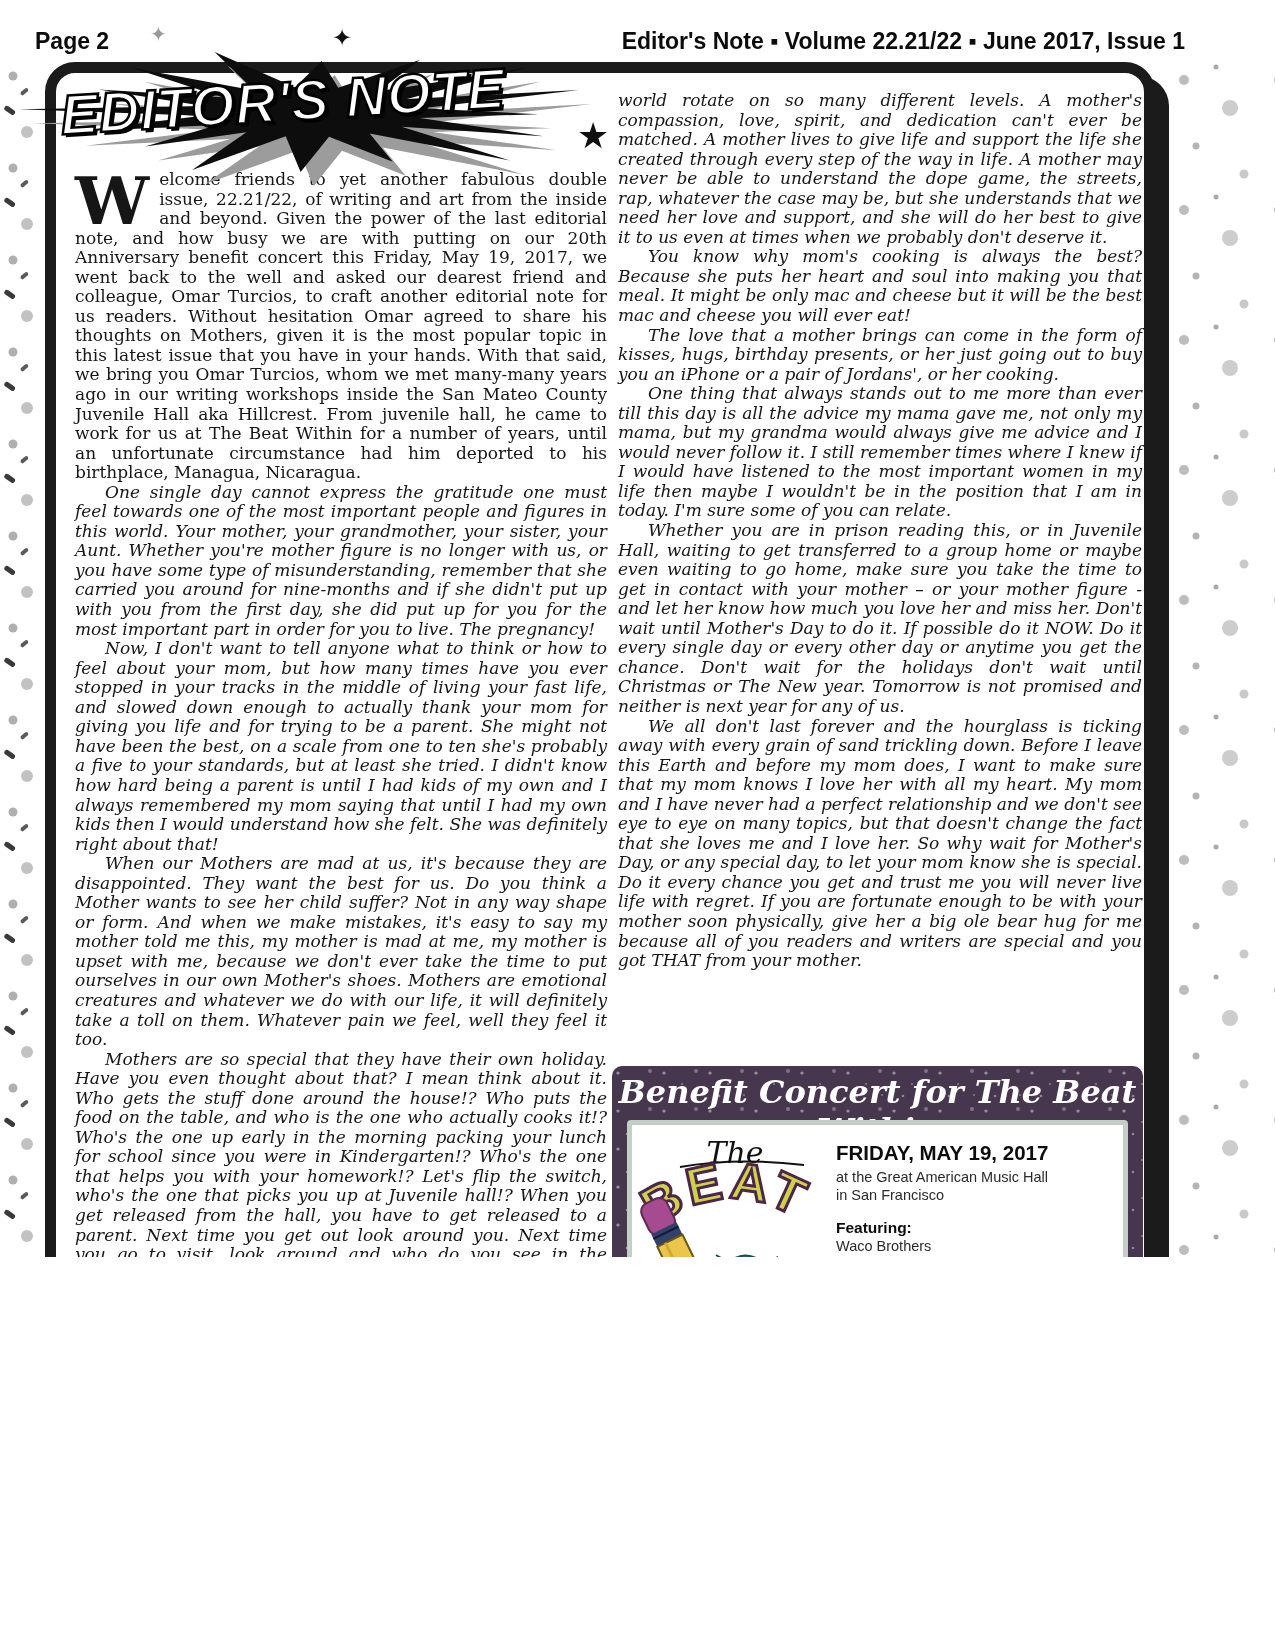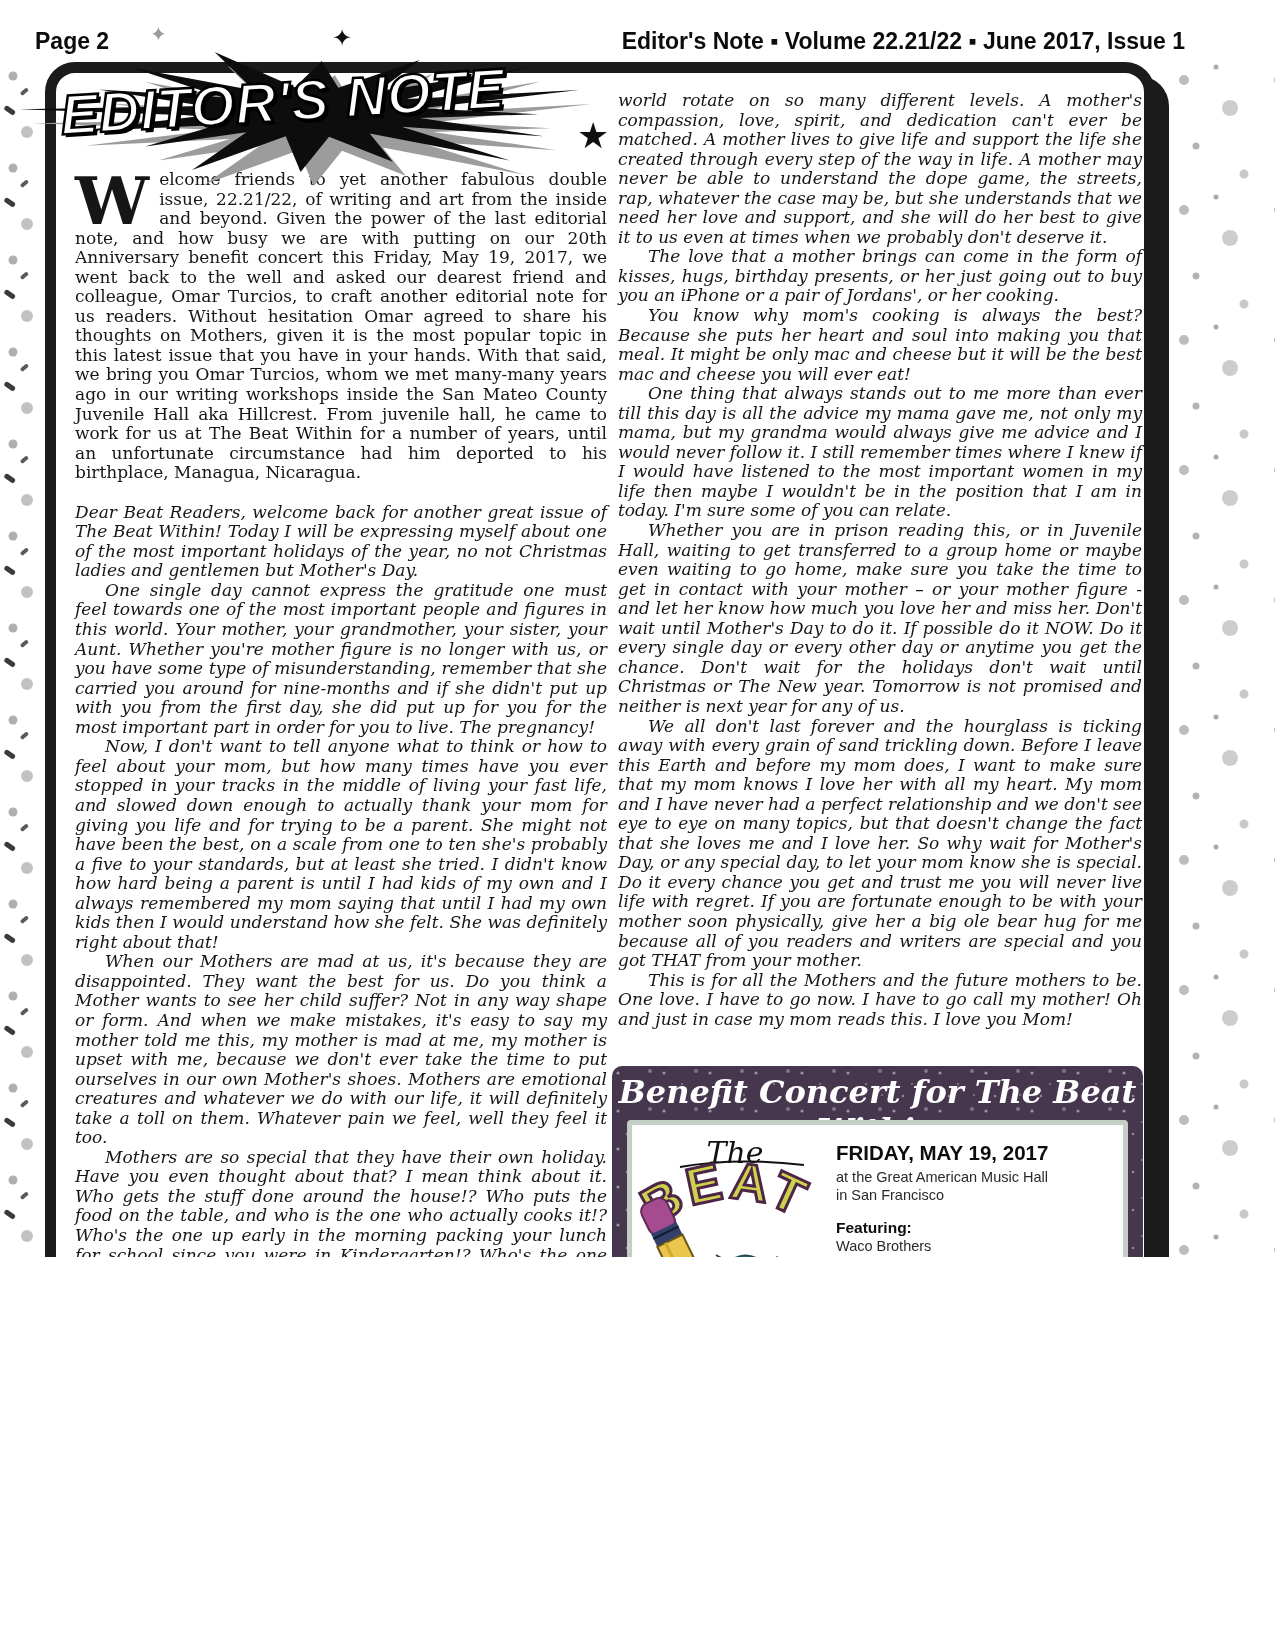--- a/index.html
+++ b/index.html
@@ -133,35 +133,33 @@
     <polygon id="burst-shadow" points="566.9,62.1 409.7,80.2 526.2,86.2 407.8,89.9 531.5,108.3 389.6,98.8 498.2,132.6 357.7,105.4 380.7,133.8 317.0,108.7 288.6,143.9 273.7,108.3 180.1,142.0 234.4,104.2 133.2,118.5 205.2,97.0 60.2,103.7 190.3,87.8 7.2,81.2 192.2,78.1 86.6,61.6 210.4,69.2 119.8,39.8 242.3,62.6 202.6,23.9 283.0,59.3 309.7,33.0 326.3,59.7 407.7,31.9 365.6,63.8 515.9,39.4 394.8,71.0" fill="#9c9c9c" transform="translate(13,14)"></polygon>
     <polygon id="burst-main" points="566.9,62.1 409.7,80.2 526.2,86.2 407.8,89.9 531.5,108.3 389.6,98.8 498.2,132.6 357.7,105.4 380.7,133.8 317.0,108.7 288.6,143.9 273.7,108.3 180.1,142.0 234.4,104.2 133.2,118.5 205.2,97.0 60.2,103.7 190.3,87.8 7.2,81.2 192.2,78.1 86.6,61.6 210.4,69.2 119.8,39.8 242.3,62.6 202.6,23.9 283.0,59.3 309.7,33.0 326.3,59.7 407.7,31.9 365.6,63.8 515.9,39.4 394.8,71.0" fill="#0d0d0d"></polygon>
   </svg>
   <div id="logo-text">EDITOR'S NOTE</div>
   <div class="logo-star" id="star-big">★</div>
   <div class="logo-star" id="spark-1">✦</div>
   <div class="logo-star" id="spark-2">✦</div>
 
   <div class="col" id="col1">
     <p><span class="dropcap">W</span><span>elcome friends to yet another fabulous double issue, 22.21/22, of writing and art from the inside and beyond. Given the power of the last editorial note, and how busy we are with putting on our 20th Anniversary benefit concert this Friday, May 19, 2017, we went back to the well and asked our dearest friend and colleague, Omar Turcios, to craft another editorial note for us readers.  Without hesitation Omar agreed to share his thoughts on Mothers, given it is the most popular topic in this latest issue that you have in your hands. With that said, we bring you Omar Turcios, whom we met many-many years ago in our writing workshops inside the San Mateo County Juvenile Hall aka Hillcrest. From juvenile hall, he came to work for us at The Beat Within for a number of years, until an unfortunate circumstance had him deported to his birthplace, Managua, Nicaragua.</span></p>
-    <p class="letter" id="p-dear">Dear Beat Readers, welcome back for another great issue of The Beat Within! Today I will be expressing myself about one of the most important holidays of the year, no not Christmas ladies and gentlemen but Mother's Day.</p>
     <p class="letter ind">One single day cannot express the gratitude one must feel towards one of the most important people and figures in this world. Your mother, your grandmother, your sister, your Aunt. Whether you're mother figure is no longer with us, or you have some type of misunderstanding, remember that she carried you around for nine-months and if she didn't put up with you from the first day, she did put up for you for the most important part in order for you to live. The pregnancy!</p>
     <p class="letter ind">Now, I don't want to tell anyone what to think or how to feel about your mom, but how many times have you ever stopped in your tracks in the middle of living your fast life, and slowed down enough to actually thank your mom for giving you life and for trying to be a parent. She might not have been the best, on a scale from one to ten she's probably a five to your standards, but at least she tried. I didn't know how hard being a parent is until I had kids of my own and I always remembered my mom saying that until I had my own kids then I would understand how she felt. She was definitely right about that!</p>
     <p class="letter ind">When our Mothers are mad at us, it's because they are disappointed. They want the best for us. Do you think a Mother wants to see her child suffer? Not in any way shape or form. And when we make mistakes, it's easy to say my mother told me this, my mother is mad at me, my mother is upset with me, because we don't ever take the time to put ourselves in our own Mother's shoes. Mothers are emotional creatures and whatever we do with our life, it will definitely take a toll on them. Whatever pain we feel, well they feel it too.</p>
     <p class="letter ind">Mothers are so special that they have their own holiday. Have you even thought about that? I mean think about it. Who gets the stuff done around the house!? Who puts the food on the table, and who is the one who actually cooks it!? Who's the one up early in the morning packing your lunch for school since you were in Kindergarten!? Who's the one that helps you with your homework!? Let's flip the switch, who's the one that picks you up at Juvenile hall!? When you get released from the hall, you have to get released to a parent. Next time you get out look around you. Next time you go to visit, look around and who do you see in the visiting room? More women than men that's for sure. Those are all mothers. Who's the one putting money on your books!? Who's answering all those collect calls!? I could keep going readers, because the list is endless.</p>
   </div>
 
   <div class="col" id="col2">
     <p class="letter">world rotate on so many different levels. A mother's compassion, love, spirit, and dedication can't ever be matched. A mother lives to give life and support the life she created through every step of the way in life. A mother may never be able to understand the dope game, the streets, rap, whatever the case may be, but she understands that we need her love and support, and she will do her best to give it to us even at times when we probably don't deserve it.</p>
+    <p class="letter ind">You know why mom's cooking is always the best? Because she puts her heart and soul into making you that meal. It might be only mac and cheese but it will be the best mac and cheese you will ever eat!</p>
     <p class="letter ind">The love that a mother brings can come in the form of kisses, hugs, birthday presents, or her just going out to buy you an iPhone or a pair of Jordans', or her cooking.</p>
-    <p class="letter ind">You know why mom's cooking is always the best? Because she puts her heart and soul into making you that meal. It might be only mac and cheese but it will be the best mac and cheese you will ever eat!</p>
     <p class="letter ind">One thing that always stands out to me more than ever till this day is all the advice my mama gave me, not only my mama, but my grandma would always give me advice and I would never follow it. I still remember times where I knew if I would have listened to the most important women in my life then maybe I wouldn't be in the position that I am in today. I'm sure some of you can relate.</p>
     <p class="letter ind">Whether you are in prison reading this, or in Juvenile Hall, waiting to get transferred to a group home or maybe even waiting to go home, make sure you take the time to get in contact with your mother – or your mother figure - and let her know how much you love her and miss her. Don't wait until Mother's Day to do it. If possible do it NOW. Do it every single day or every other day or anytime you get the chance. Don't wait for the holidays don't wait until Christmas or The New year. Tomorrow is not promised and neither is next year for any of us.</p>
     <p class="letter ind">We all don't last forever and the hourglass is ticking away with every grain of sand trickling down. Before I leave this Earth and before my mom does, I want to make sure that my mom knows I love her with all my heart. My mom and I have never had a perfect relationship and we don't see eye to eye on many topics, but that doesn't change the fact that she loves me and I love her. So why wait for Mother's Day, or any special day, to let your mom know she is special. Do it every chance you get and trust me you will never live life with regret. If you are fortunate enough to be with your mother soon physically, give her a big ole bear hug for me because all of you readers and writers are special and you got THAT from your mother.</p>
-    <p class="letter ind">This is for all the Mothers and the future mothers to be. One love. I have to go now. I have to go call my mother! Oh and just in case my mom reads this. I love you Mom!</p>
   </div>
 
   <div id="ad">
     <svg style="position:absolute;left:0;top:0;" width="531" height="430">
       <defs>
         <pattern id="pat-grunge" width="46" height="38" patternUnits="userSpaceOnUse">
           <circle cx="6" cy="7" r="1.6" fill="#ffffff" opacity="0.45"></circle>
           <circle cx="24" cy="18" r="1.1" fill="#ffffff" opacity="0.35"></circle>
           <circle cx="38" cy="5" r="2" fill="#ffffff" opacity="0.3"></circle>
           <circle cx="15" cy="30" r="1.3" fill="#ffffff" opacity="0.4"></circle>

